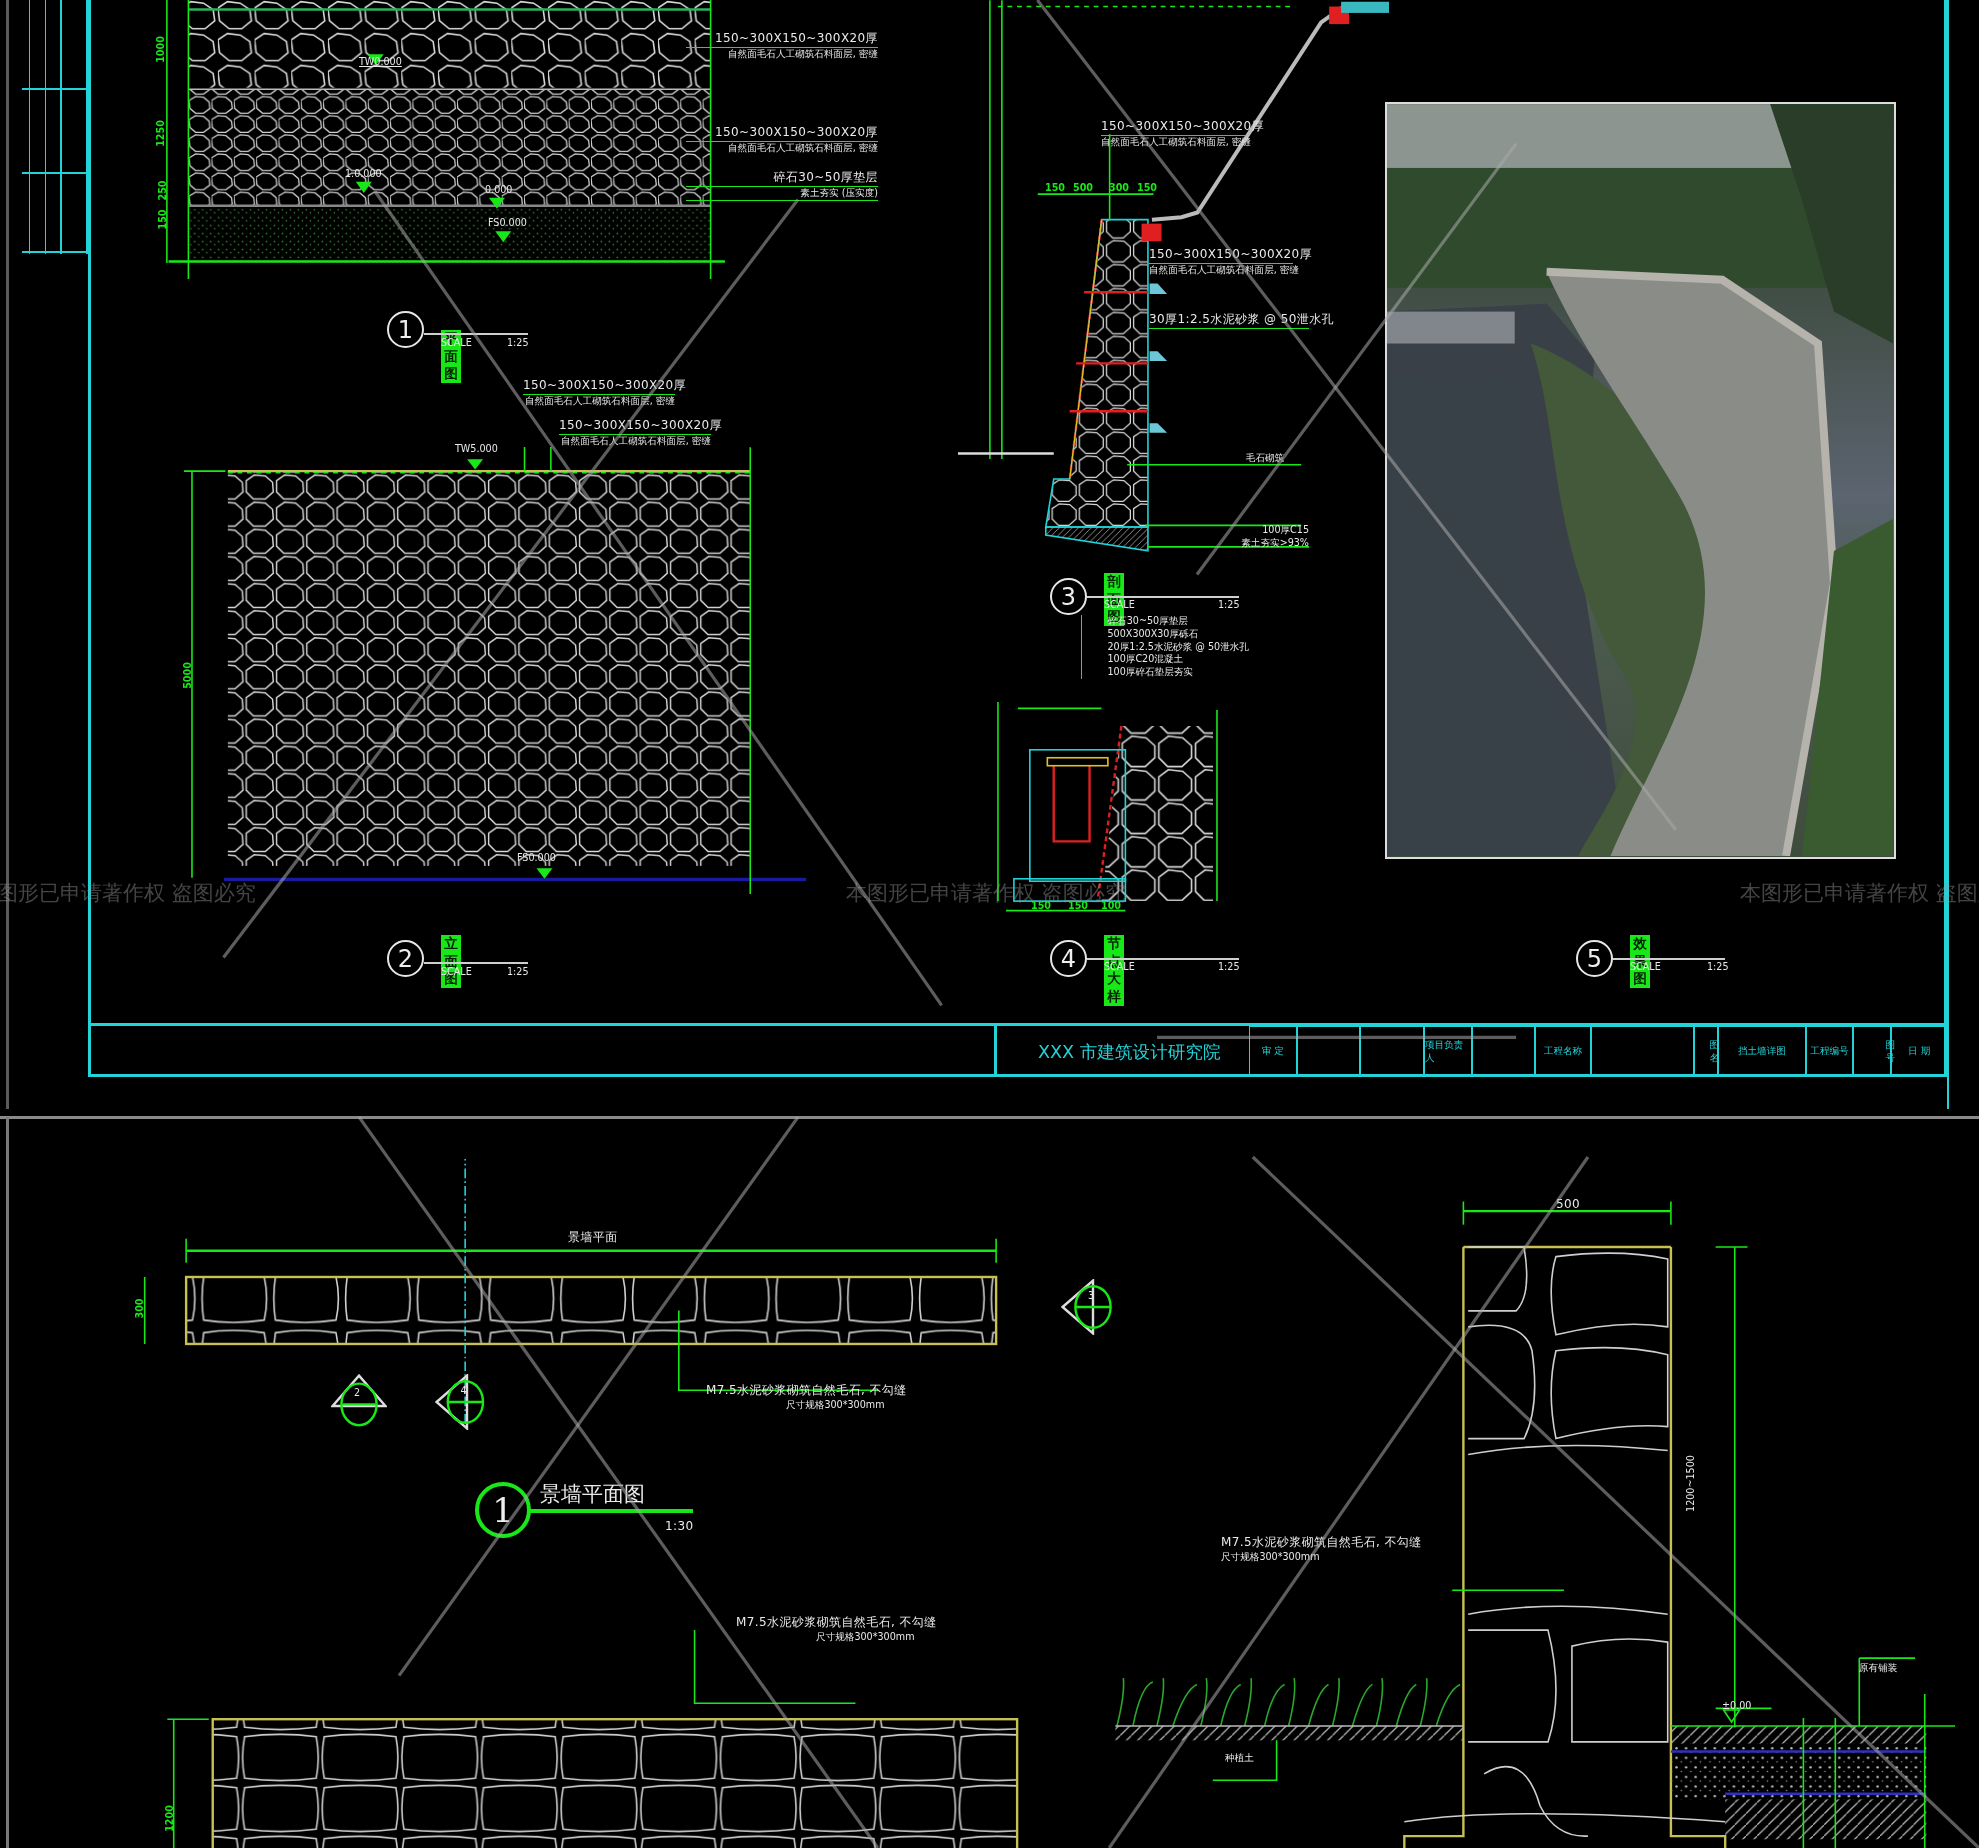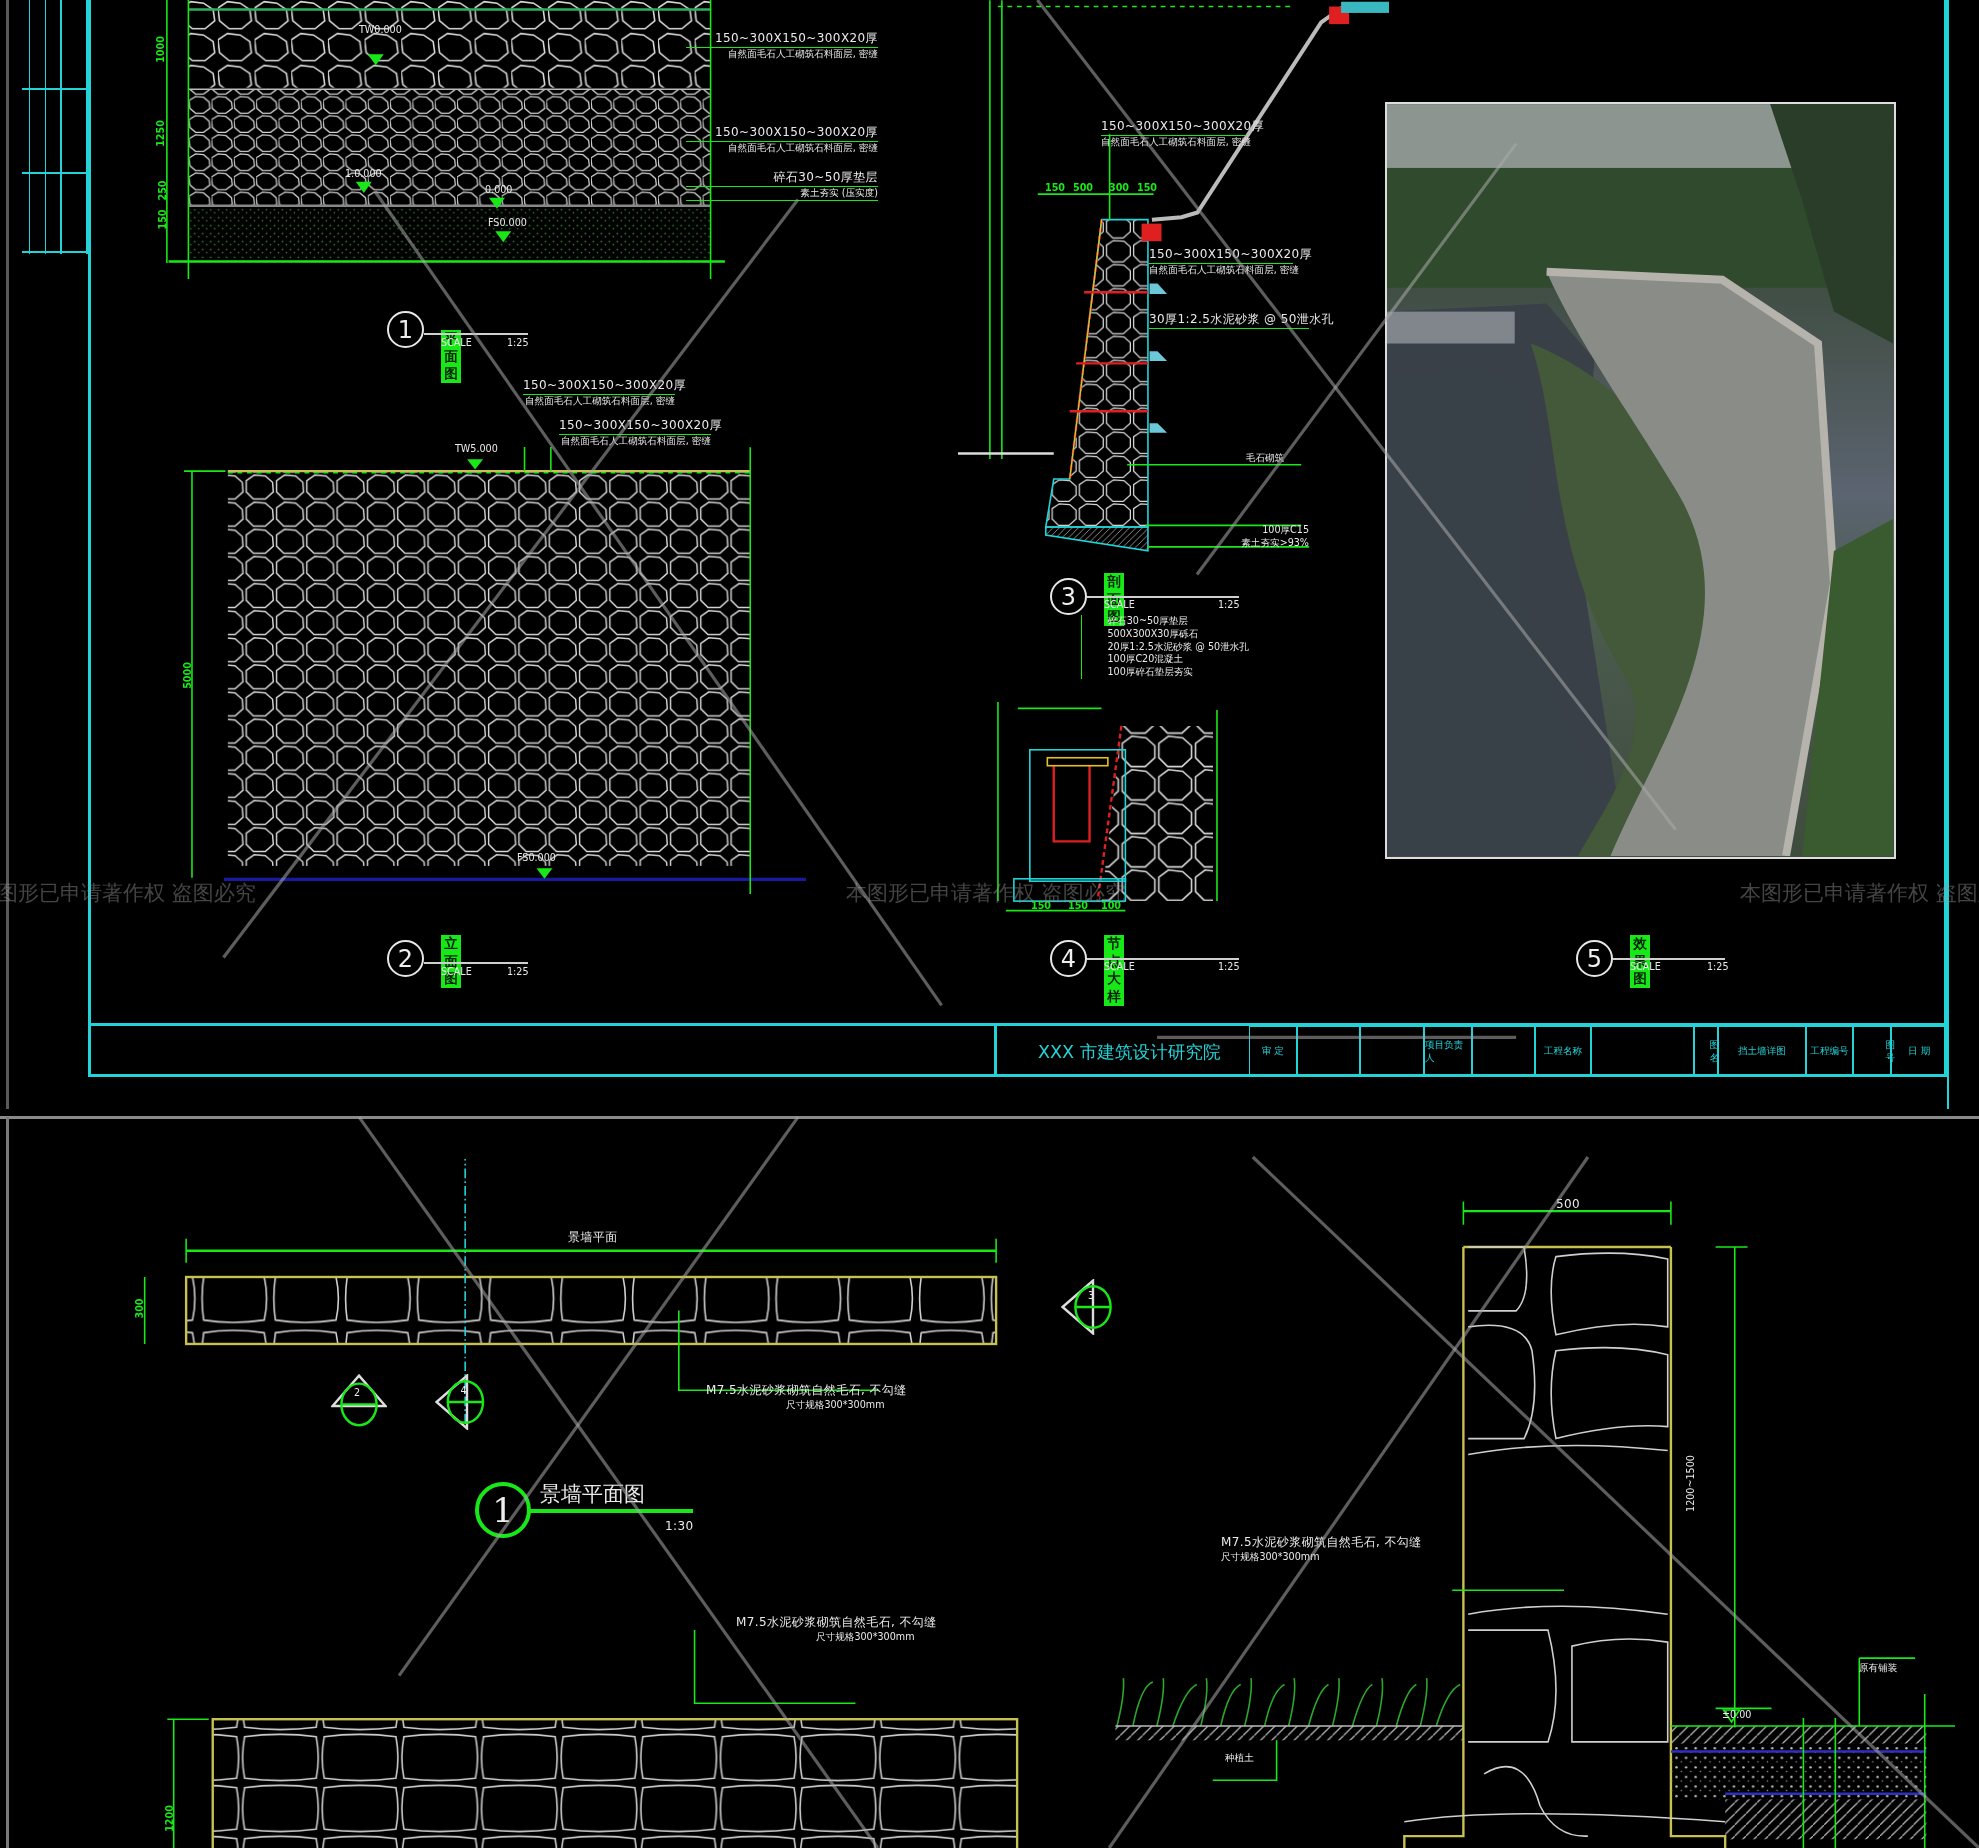--- a/index.html
+++ b/index.html
@@ -61,21 +61,21 @@
     <line x1="30" y1="328" x2="728" y2="328" stroke="#18e818" stroke-width="3"></line>
     <line x1="55" y1="0" x2="55" y2="350" stroke="#18e818" stroke-width="2"></line>
     <line x1="710" y1="0" x2="710" y2="350" stroke="#18e818" stroke-width="2"></line>
     <line x1="28" y1="0" x2="28" y2="330" stroke="#18e818" stroke-width="2"></line>
 
     <polygon points="280,68 300,68 290,82" fill="#18e818"></polygon>
     <polygon points="265,228 285,228 275,242" fill="#18e818"></polygon>
     <polygon points="432,248 452,248 442,262" fill="#18e818"></polygon>
     <polygon points="440,290 460,290 450,304" fill="#18e818"></polygon>
   </svg>
-  <div class="abs wtext tiny" style="left:359px;top:24px;">TW0.000</div>
+  <div class="abs wtext tiny" style="left:359px;top:56px;text-decoration:underline;">TW0.000</div>
   <div class="abs wtext tiny" style="left:345px;top:168px;">1.0.000</div>
   <div class="abs wtext tiny" style="left:485px;top:184px;">0.000</div>
   <div class="abs wtext tiny" style="left:488px;top:217px;">FS0.000</div>
   <div class="abs gtext tiny" style="left:147px;top:44px;transform:rotate(-90deg);">1000</div>
   <div class="abs gtext tiny" style="left:147px;top:128px;transform:rotate(-90deg);">1250</div>
   <div class="abs gtext tiny" style="left:152px;top:185px;transform:rotate(-90deg);">250</div>
   <div class="abs gtext tiny" style="left:152px;top:214px;transform:rotate(-90deg);">150</div>
 
   <div class="abs" style="left:686px;top:30px;">
     <div class="wtext small label-row" style="border-bottom:1.6px solid #18e818;text-align:right;width:192px;">150~300X150~300X20厚</div>
@@ -432,21 +432,21 @@
 
     <line x1="430" y1="490" x2="570" y2="490" stroke="#18e818" stroke-width="2"></line>
   </svg>
   <div class="abs wtext small" style="left:1556px;top:78px;">500</div>
   <div class="abs wtext tiny" style="left:1662px;top:359px;transform:rotate(-90deg);white-space:nowrap;">1200~1500</div>
   <div class="abs" style="left:1221px;top:415px;">
     <div class="wtext small label-row">M7.5水泥砂浆砌筑自然毛石, 不勾缝</div>
     <div class="wtext tiny label-row">尺寸规格300*300mm</div>
   </div>
   <div class="abs wtext tiny" style="left:1225px;top:633px;">种植土</div>
-  <div class="abs wtext tiny" style="left:1722px;top:581px;margin-top:9px;">±0.00</div>
+  <div class="abs wtext tiny" style="left:1722px;top:581px;">±0.00</div>
   <div class="abs wtext tiny" style="left:1859px;top:543px;">原有铺装</div>
 </div>
 
 <svg class="abs" style="left:0;top:0;pointer-events:none;" width="1979" height="1848" viewBox="0 0 2480 2316">
   <g stroke="rgba(170,170,170,0.55)" stroke-width="4" fill="none">
     <line x1="280" y1="1200" x2="1000" y2="250"></line>
     <line x1="470" y1="240" x2="1180" y2="1260"></line>
     <line x1="1300" y1="0" x2="2100" y2="1040"></line>
     <line x1="1900" y1="180" x2="1500" y2="720"></line>
     <line x1="1900" y1="1300" x2="1450" y2="1300"></line>

